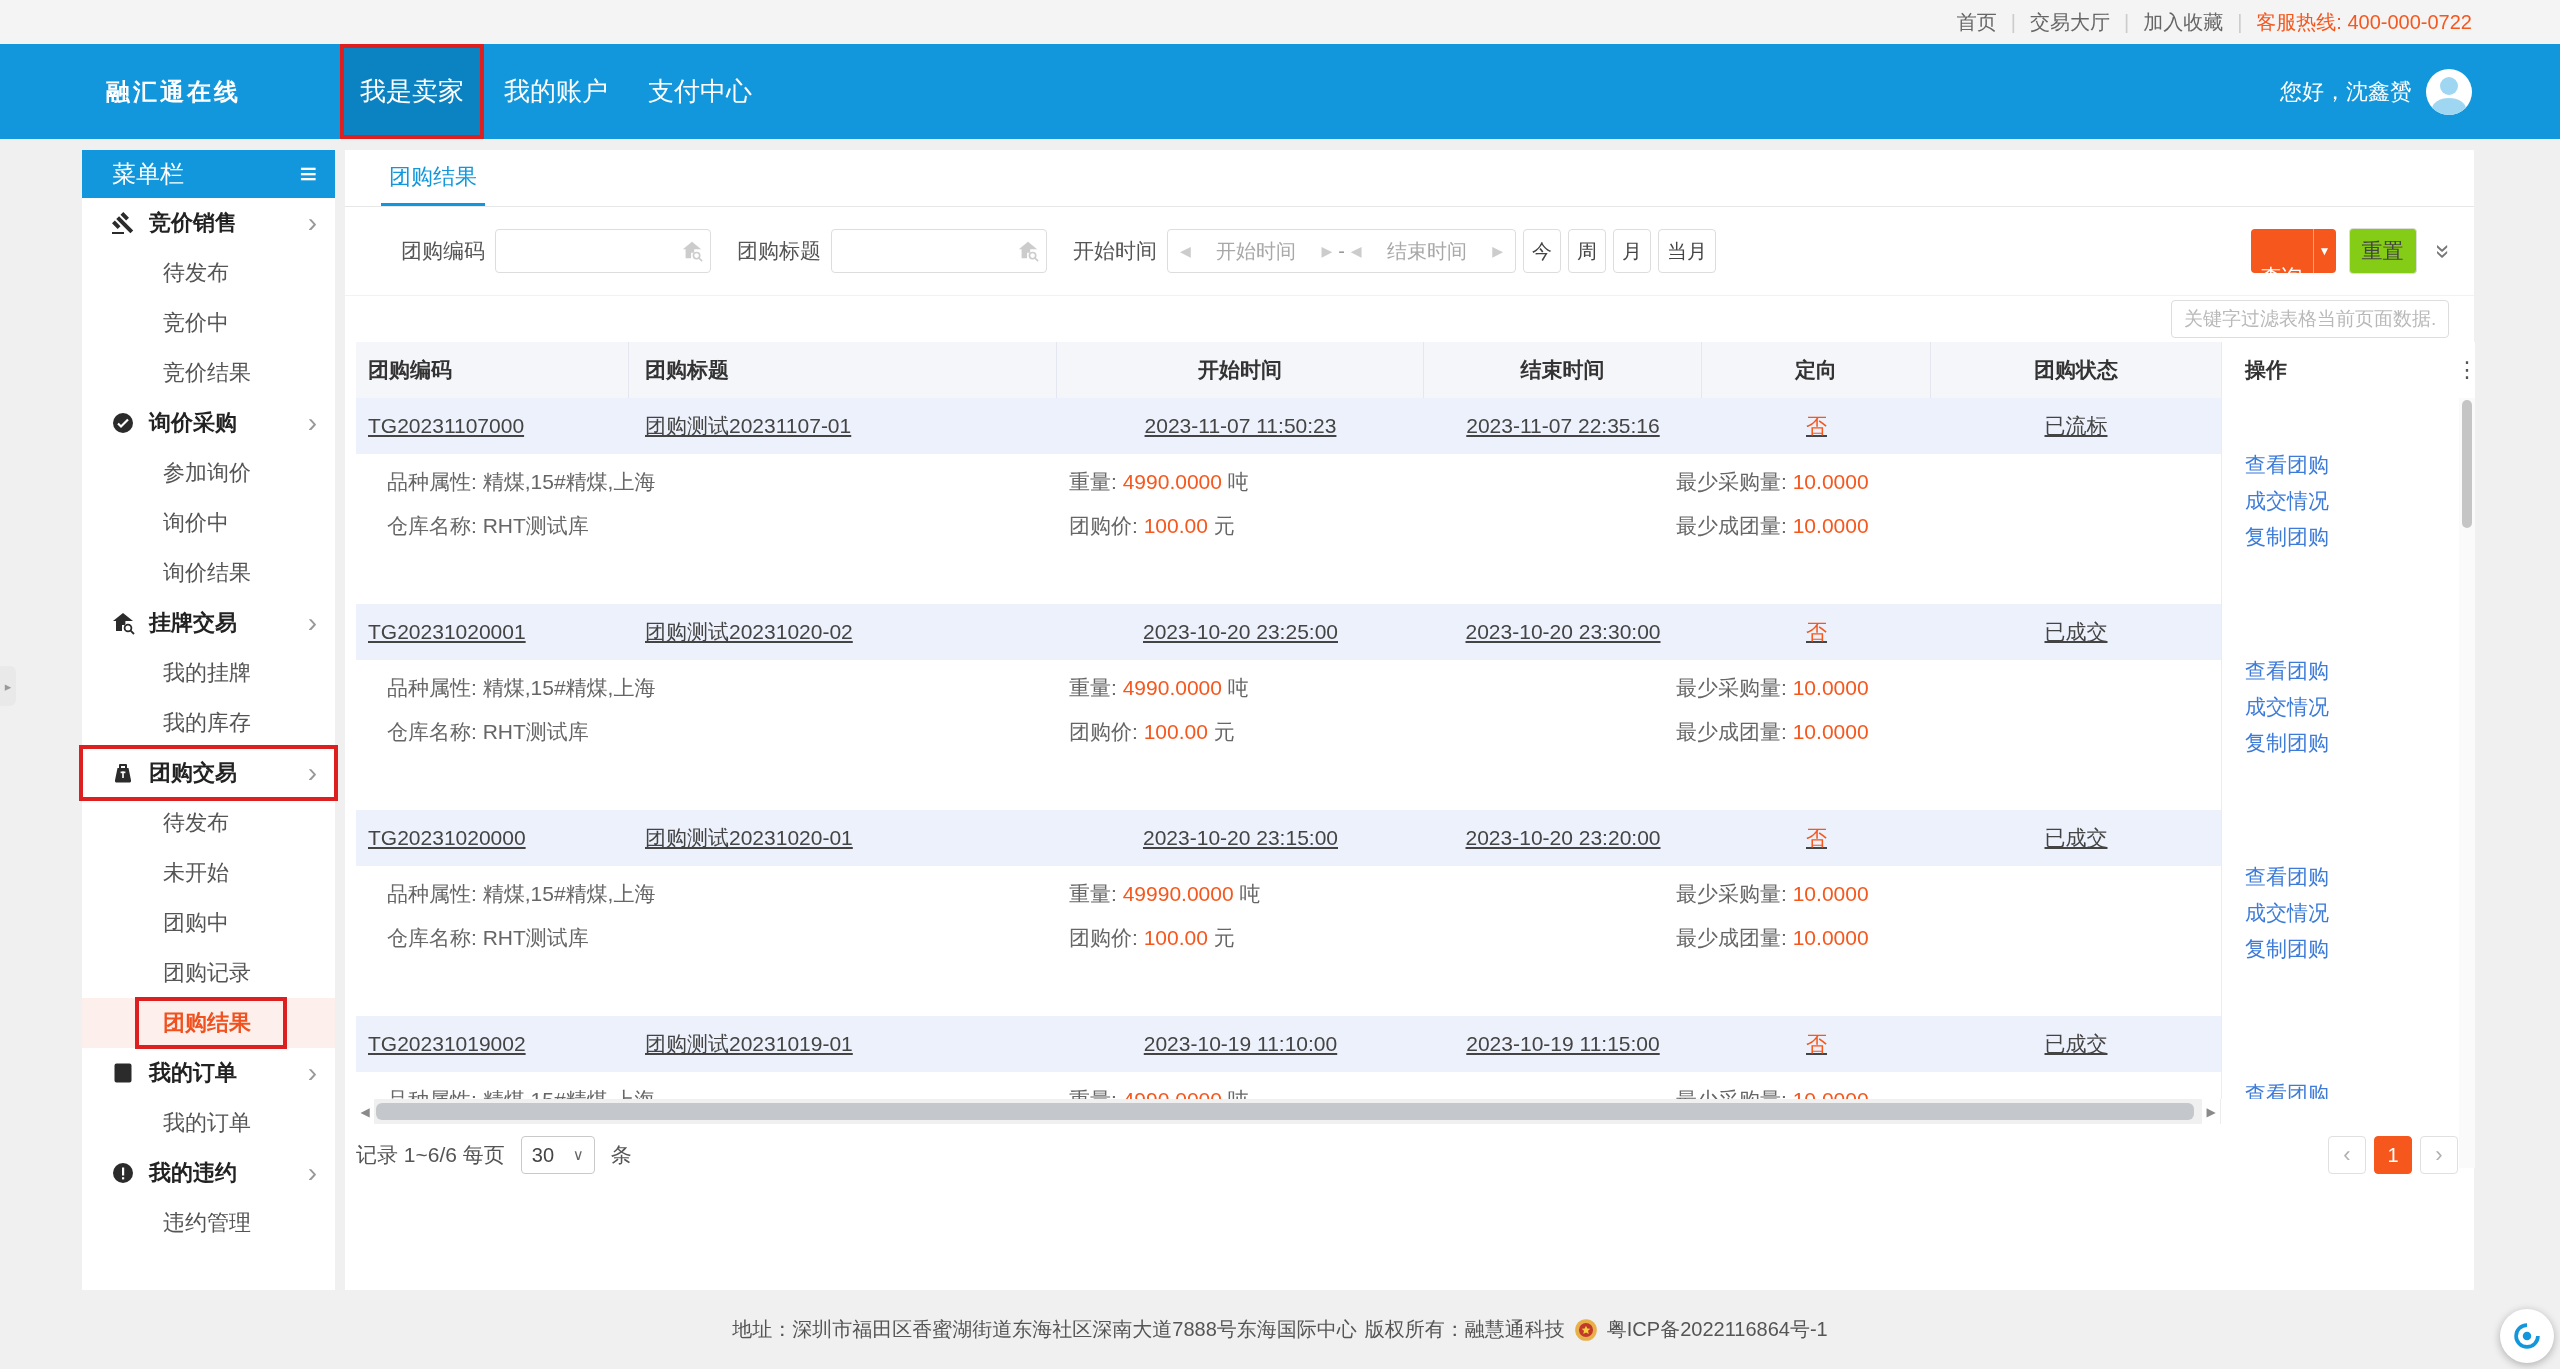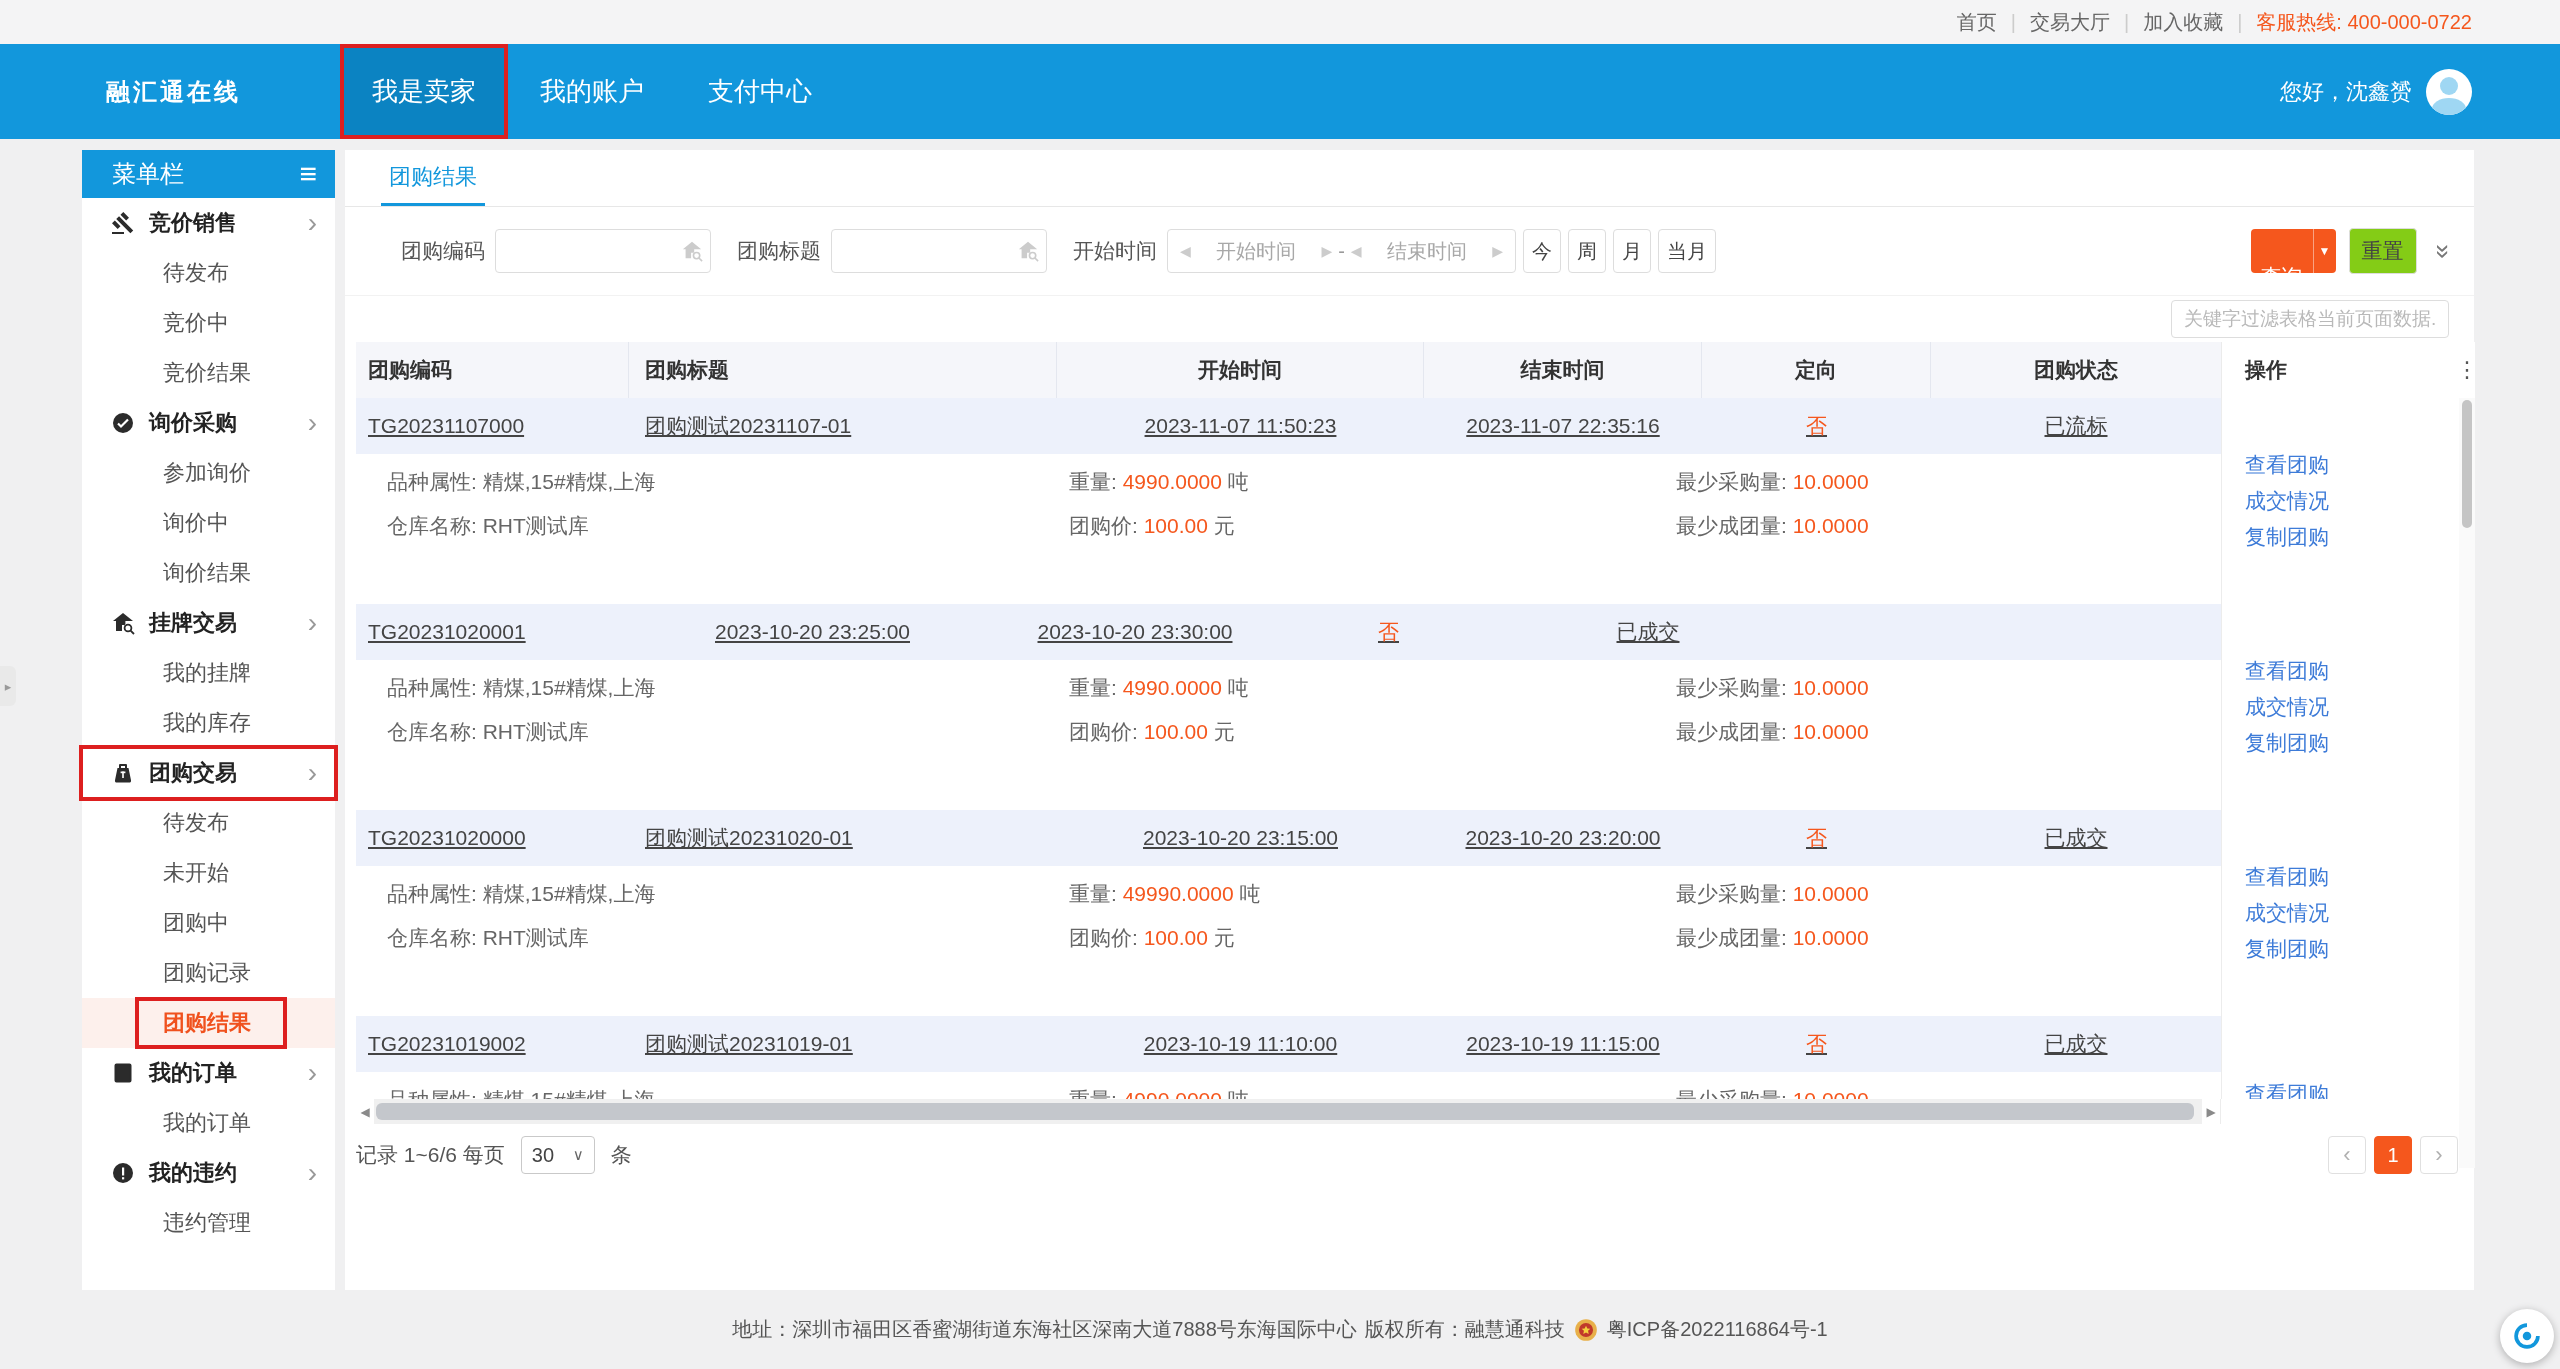--- a/index.html
+++ b/index.html
@@ -10,21 +10,21 @@
   .topbar{height:44px;background:#f4f4f5;display:flex;align-items:center;justify-content:flex-end;
           padding-right:88px;font-size:20px;color:#666;}
   .tb-link{cursor:pointer;padding:0 14px;}
   .tb-sep{color:#ccc;}
   .tb-hot{color:#f5571d;padding-left:14px;}
 
   
   .header{height:95px;background:#1297dc;display:flex;align-items:center;}
   .logo{margin-left:106px;font-size:24px;font-weight:bold;color:#fff;letter-spacing:3px;width:220px;}
   .nav{display:flex;height:100%;margin-left:14px;}
-  .ntab{width:168px;height:100%;display:flex;align-items:center;justify-content:center;
+  .ntab{width:144px;height:100%;display:flex;align-items:center;justify-content:center;
         font-size:26px;color:#fff;cursor:pointer;box-sizing:border-box;}
   .ntab.active{background:#0b83c2;border:4px solid #dd1f1f;}
   .hright{margin-left:auto;margin-right:88px;display:flex;align-items:center;gap:14px;}
   .greet{color:#fff;font-size:22px;}
   .avatar{width:46px;height:46px;border-radius:50%;background:#fff;position:relative;overflow:hidden;cursor:pointer;}
   .avatar::before{content:"";position:absolute;left:14px;top:8px;width:18px;height:18px;border-radius:50%;background:#9fd7f3;}
   .avatar::after{content:"";position:absolute;left:6px;top:29px;width:34px;height:22px;border-radius:50% 50% 0 0;background:#9fd7f3;}
 
   
   .content{display:flex;align-items:flex-start;padding:11px 0 0 82px;height:1140px;box-sizing:content-box;}
@@ -388,20 +388,21 @@
             <a>成交情况</a>
             <a>复制团购</a>
           </div>
           <div class="tsp"></div>
         </div>
 
         <div class="tgroup">
           <div class="tleft">
             <div class="trow">
               <div class="c w1 pl12">TG20231020001</div>
+              <div class="c w2 pl16">团购测试20231020-02</div>
               <div class="c w3 cen">2023-10-20 23:25:00</div>
               <div class="c w4 cen">2023-10-20 23:30:00</div>
               <div class="c w5 cen orange">否</div>
               <div class="c w6 cen">已成交</div>
             </div>
             <div class="tdetail">
               <div class="dcol d1">
                 <div><span>品种属性:</span> <span>精煤,15#精煤,上海</span></div>
                 <div><span>仓库名称:</span> <span>RHT测试库</span></div>
               </div>

